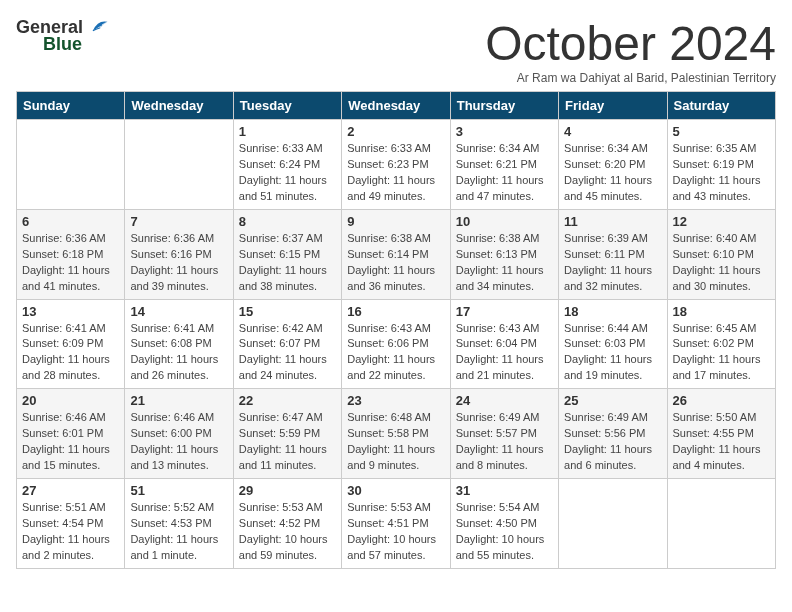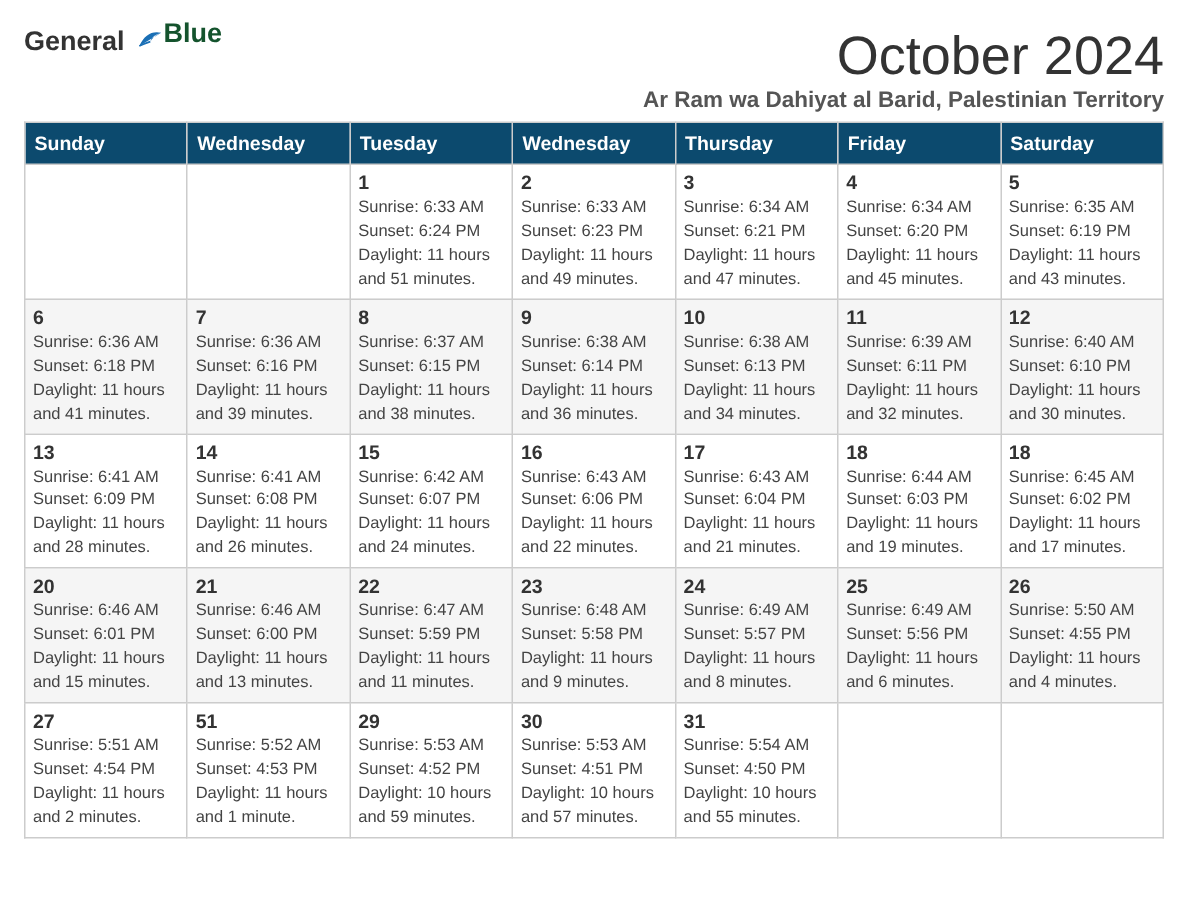--- a/index.html
+++ b/index.html
@@ -11,35 +11,34 @@
       padding: 16px;
     }
     .header {
       display: flex;
       align-items: flex-start;
       justify-content: space-between;
       margin-bottom: 4px;
     }
     .logo {
       display: flex;
-      flex-direction: row;
-      align-items: flex-start;
+      flex-direction: column;
+      align-items: center;
     }
     .title-block {
       text-align: right;
     }
     .month-title {
-      font-size: 36px;
+      font-size: 48px;
       color: #333;
       font-weight: normal;
     }
     .subtitle {
-      font-size: 15px;
+      font-size: 12px;
       color: #555;
-      font-weight: bold;
     }
     .calendar {
       width: 100%;
       border-collapse: collapse;
       margin-top: 6px;
     }
     .calendar th {
       background-color: #0c4a6e;
       color: #fff;
       text-align: left;

